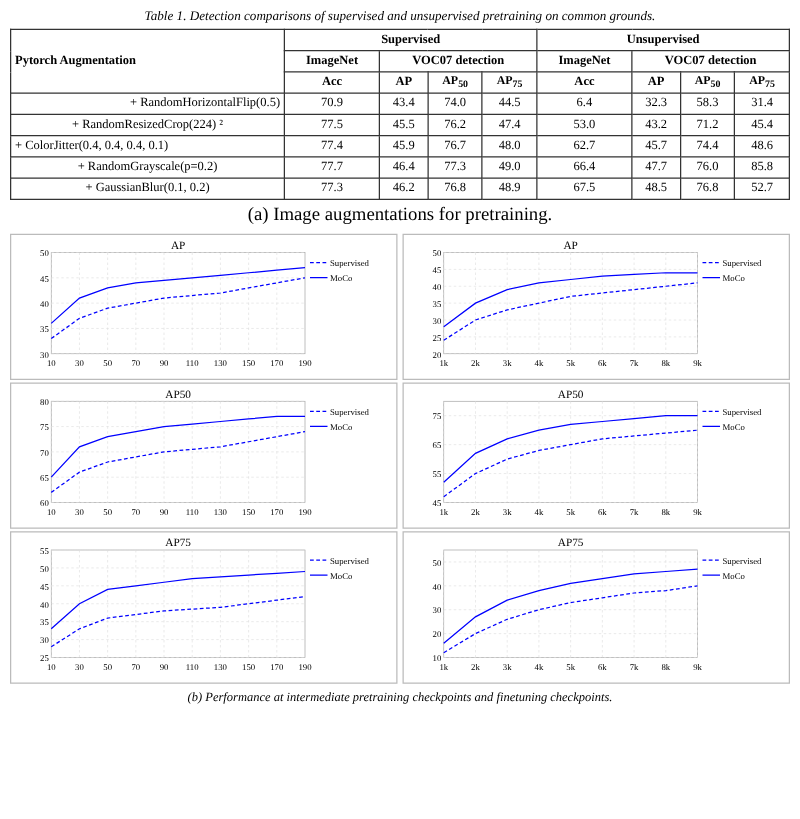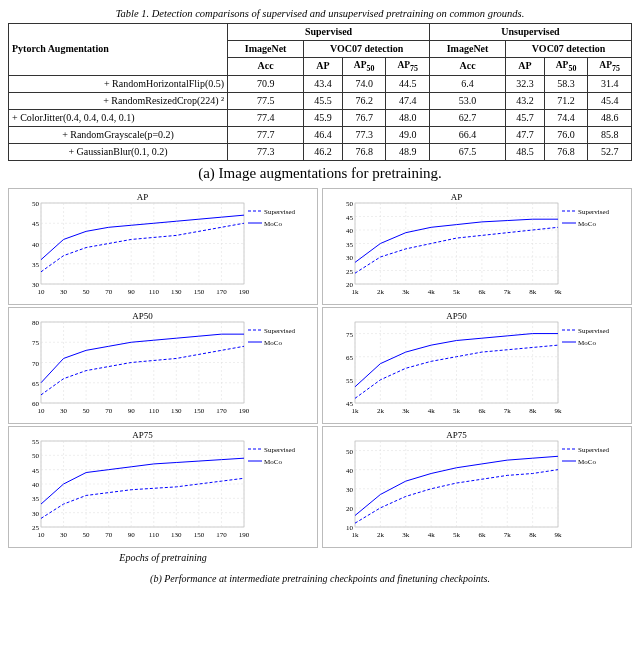--- a/index.html
+++ b/index.html
@@ -109,21 +109,21 @@
     <td>70.9</td>
     <td>43.4</td>
     <td>74.0</td>
     <td>44.5</td>
     <td>6.4</td>
     <td>32.3</td>
     <td>58.3</td>
     <td>31.4</td>
   </tr>
       <tr>
-    <td style="text-align:right">+ RandomResizedCrop(224) ²</td>
+    <td style="text-align:center">+ RandomResizedCrop(224) ²</td>
     <td>77.5</td>
     <td>45.5</td>
     <td>76.2</td>
     <td>47.4</td>
     <td>53.0</td>
     <td>43.2</td>
     <td>71.2</td>
     <td>45.4</td>
   </tr>
       <tr>
@@ -290,21 +290,20 @@
           <text x="235" y="110" text-anchor="middle" font-size="7" font-family="serif">190</text>
           <text x="133.5" y="11" text-anchor="middle" font-size="9" font-family="serif">AP75</text>
           <path d="M32,91.4L54.55555555555556,77.06666666666666L77.11111111111111,68.46666666666667L99.66666666666666,65.6L122.22222222222221,62.733333333333334L144.77777777777777,61.3L167.33333333333331,59.86666666666667L189.88888888888889,57L212.44444444444443,54.13333333333333L235,51.266666666666666" fill="none" stroke="#00f" stroke-width="1" stroke-dasharray="3,2"></path>
           <path d="M32,77.06666666666666L54.55555555555556,57L77.11111111111111,45.53333333333334L99.66666666666666,42.66666666666667L122.22222222222221,39.800000000000004L144.77777777777777,36.93333333333334L167.33333333333331,35.5L189.88888888888889,34.06666666666666L212.44444444444443,32.63333333333334L235,31.200000000000003" fill="none" stroke="#00f" stroke-width="1"></path>
           <line x1="239" x2="253" y1="22" y2="22" stroke="#00f" stroke-width="1" stroke-dasharray="3,2"></line>
           <text x="255" y="25" font-size="7" font-family="serif">Supervised</text>
           <line x1="239" x2="253" y1="34" y2="34" stroke="#00f" stroke-width="1"></line>
           <text x="255" y="37" font-size="7" font-family="serif">MoCo</text>
         </svg>
     </div>
-    <div class="chart-bottom-caption">Epochs of pretraining</div>
   </div>
 
   <div class="chart-column">
     <div class="chart-wrapper">
       <svg class="chart" id="right-ap-svg" width="305" height="115">
           <rect x="32" y="14" width="203" height="81" fill="#fff" stroke="#999" stroke-width="0.5"></rect>
           <line x1="32" x2="235" y1="95" y2="95" stroke="#ddd" stroke-width="0.5" stroke-dasharray="2,2"></line>
           <text x="30" y="98" text-anchor="end" font-size="7" font-family="serif">20</text>
           <line x1="32" x2="235" y1="81.5" y2="81.5" stroke="#ddd" stroke-width="0.5" stroke-dasharray="2,2"></line>
           <text x="30" y="84.5" text-anchor="end" font-size="7" font-family="serif">25</text>

